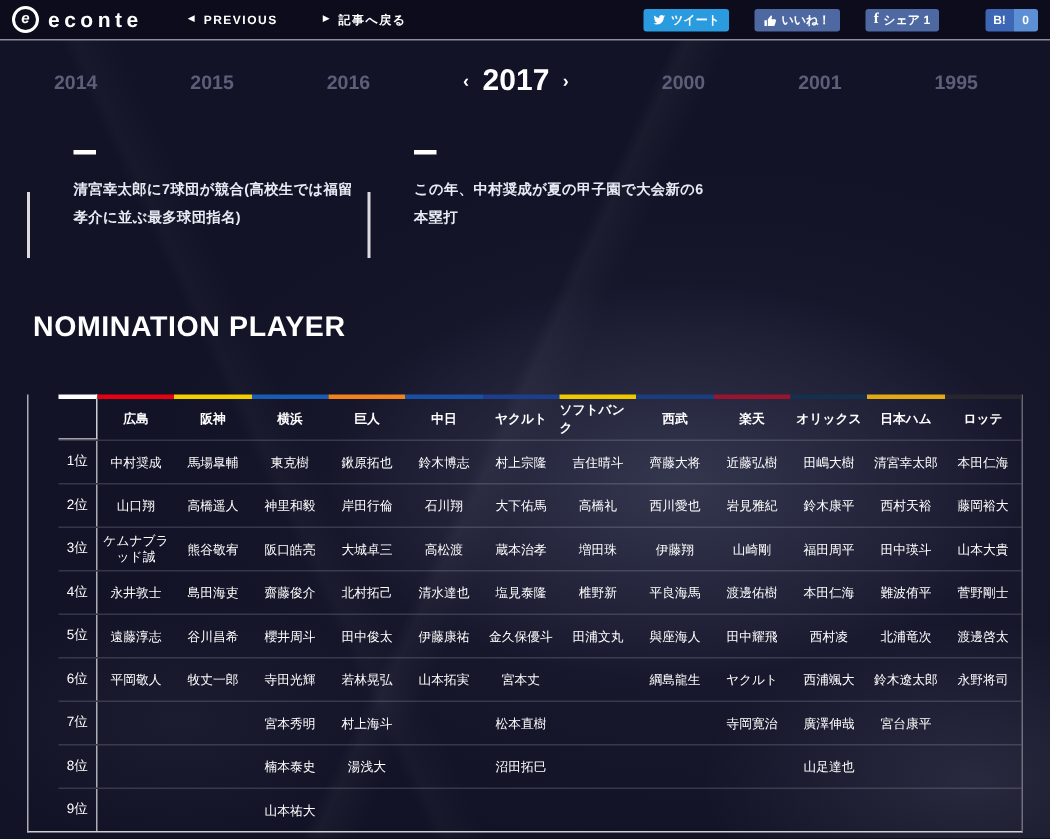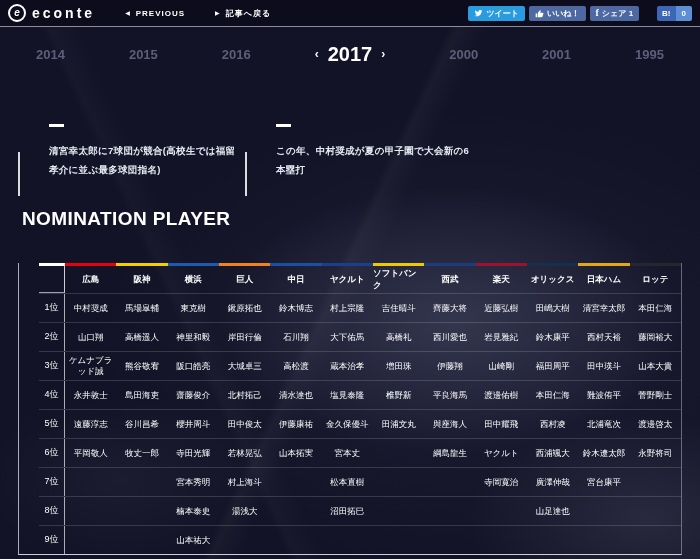--- a/index.html
+++ b/index.html
@@ -17,41 +17,41 @@
   
   .topbar{position:absolute;top:0;left:0;right:0;height:27px;background:#0c0c1d;
           border-bottom:1px solid #8d8d9c;display:flex;align-items:center;padding:0 8px;box-sizing:border-box;z-index:5;}
   .logo{display:flex;align-items:center;gap:6px;cursor:pointer;}
   .logo-mark{width:14px;height:14px;border:2px solid #fff;border-radius:50%;display:inline-flex;
              align-items:center;justify-content:center;font-size:10px;font-weight:bold;font-style:italic;line-height:1;}
   .logo-text{font-size:14px;font-weight:bold;letter-spacing:3px;}
   .nav-link{display:flex;align-items:center;gap:5px;font-size:8px;font-weight:bold;
             letter-spacing:1px;margin-left:30px;cursor:pointer;}
   .tri{font-size:6px;line-height:1;}
-  .social{margin-left:auto;display:flex;align-items:flex-end;gap:4px;padding-left:44px;}
+  .social{margin-left:auto;display:flex;align-items:flex-end;gap:17px;padding-left:44px;}
   .sbtn{display:inline-flex;align-items:center;gap:3px;height:15px;padding:0 6px;border-radius:2px;
         font-size:8px;font-weight:bold;color:#fff;cursor:pointer;}
   .sbtn svg{display:block;}
   .sbtn.tweet{background:#2b9be0;}
   .sbtn.like{background:#4e69a2;}
   .sbtn.share{background:#4e69a2;}
   .fb-f{font-family:"Liberation Serif",serif;font-weight:bold;font-size:10px;line-height:1;}
   .hatena{display:inline-flex;margin-left:14px;cursor:pointer;}
   .hatena .b{background:#3d67b5;padding:0 5px;height:15px;display:flex;align-items:center;
              font-size:8px;font-weight:bold;border-radius:2px 0 0 2px;}
   .hatena .c{background:#5c8fd6;padding:0 6px;height:15px;display:flex;align-items:center;
              font-size:8px;font-weight:bold;border-radius:0 2px 2px 0;}
   
-  .yearnav{position:absolute;top:38px;left:0;right:0;display:flex;align-items:center;
+  .yearnav{position:absolute;top:38px;left:0;right:12px;display:flex;align-items:center;
            justify-content:space-between;padding:0 36px;height:32px;z-index:4;}
   .year{color:#5e5e7a;font-size:13px;font-weight:bold;cursor:pointer;}
   .year.active{color:#fff;font-size:20px;display:flex;align-items:center;gap:9px;}
   .yarrow{font-size:12px;font-weight:bold;color:#fff;cursor:pointer;line-height:1;}
   
-  .notes{position:absolute;top:124px;left:18px;display:flex;z-index:4;}
+  .notes{position:absolute;top:100px;left:18px;display:flex;z-index:4;}
   .note{flex:0 0 222px;box-sizing:border-box;padding-left:31px;position:relative;}
   .note::before{content:'';position:absolute;left:0;top:28px;width:2px;height:44px;background:rgba(255,255,255,0.85);}
   .dash{width:15px;height:3px;background:#fff;margin:0 0 15px;}
   .note p{margin:0;width:196px;font-size:9.5px;font-weight:bold;color:#e6ebf4;
           line-height:1.95;letter-spacing:0.3px;}
   
   .sec-title{position:absolute;top:208px;left:22px;font-size:19px;font-weight:700;
              letter-spacing:0.4px;z-index:4;}
   
   .table{position:absolute;top:263px;left:18px;width:664px;box-sizing:border-box;z-index:4;

